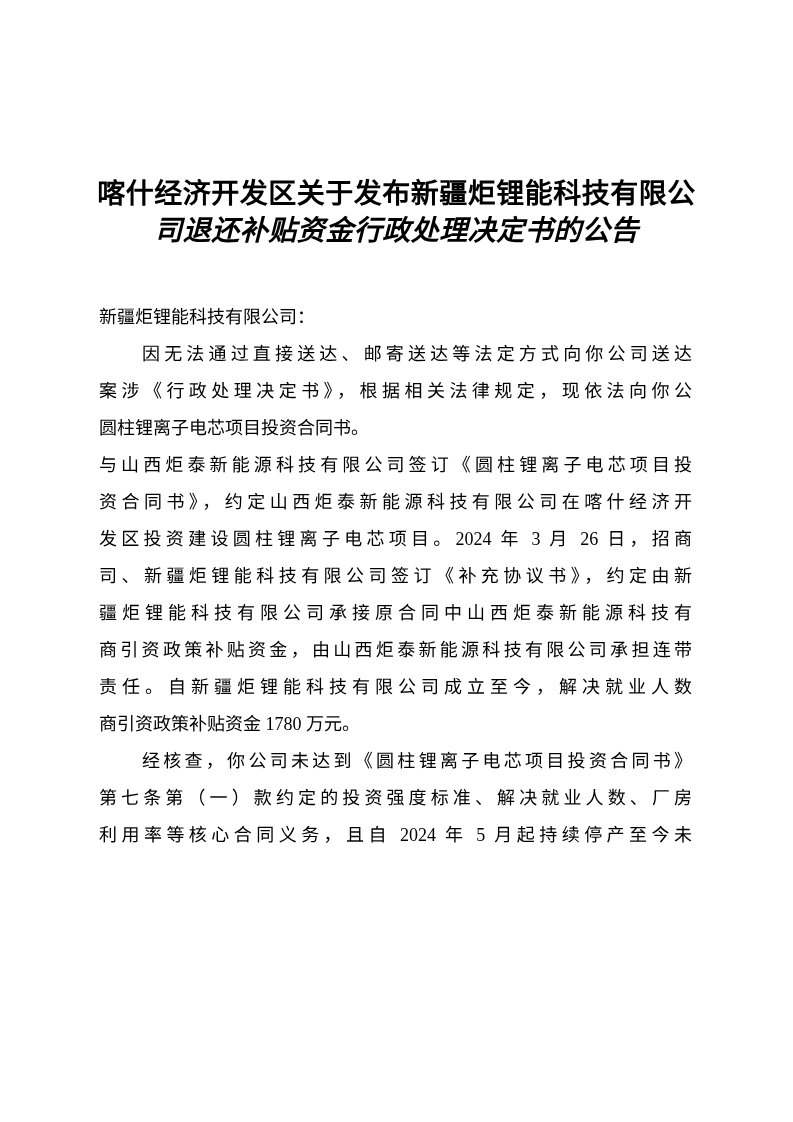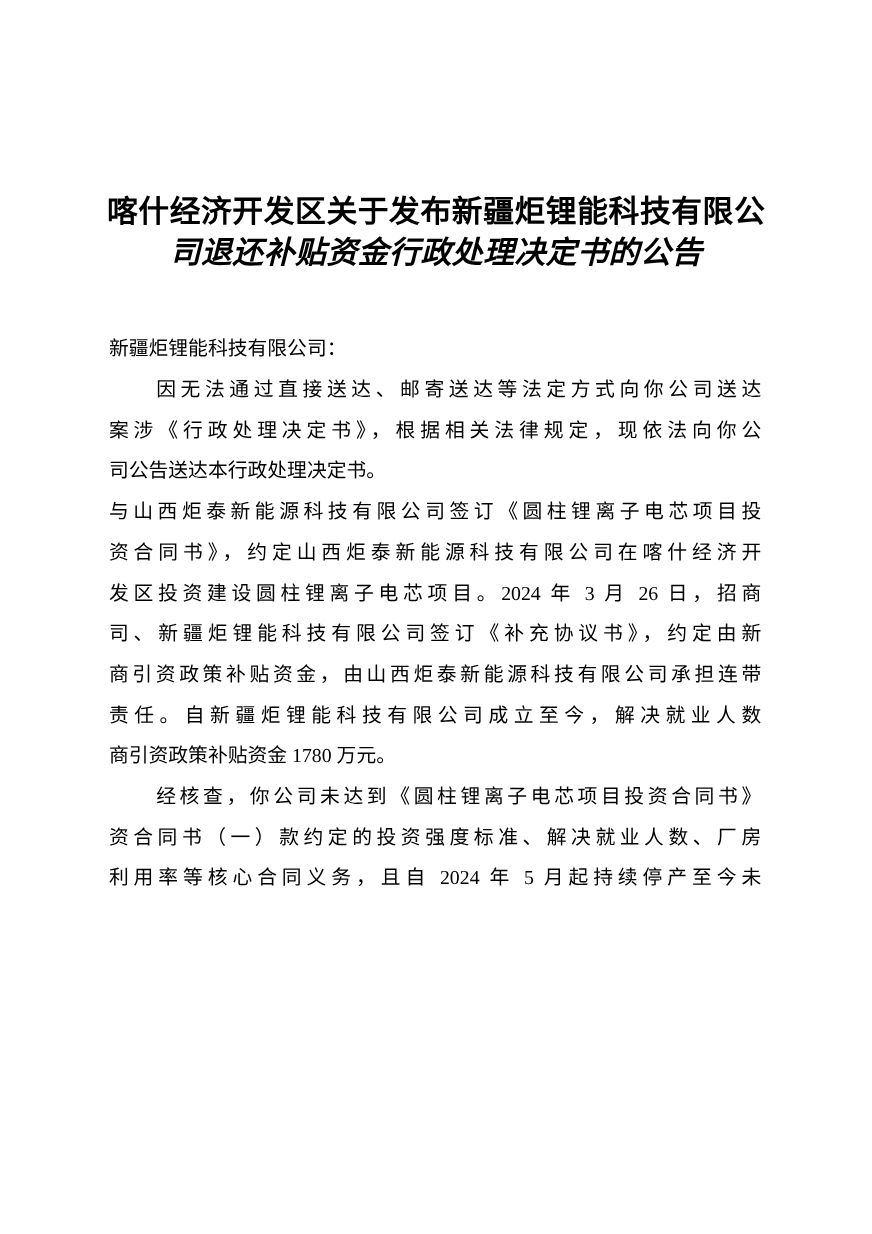--- a/index.html
+++ b/index.html
@@ -62,33 +62,34 @@
 
   <div class="doc-body">
 
     <div class="paragraph">
       <span class="ln pend">新疆炬锂能科技有限公司：</span>
     </div>
 
     <div class="paragraph">
       <span class="ln ind">因无法通过直接送达、邮寄送达等法定方式向你公司送达</span>
       <span class="ln">案涉《行政处理决定书》，根据相关法律规定，现依法向你公</span>
-      <span class="ln pend">司公告送达本行政处理决定书。</span>
+      <span class="ln pend">圆柱锂离子电芯项目投资合同书。</span>
     </div>
 
     <div class="paragraph">
       <span class="ln">与山西炬泰新能源科技有限公司签订《圆柱锂离子电芯项目投</span>
       <span class="ln">资合同书》，约定山西炬泰新能源科技有限公司在喀什经济开</span>
       <span class="ln">发区投资建设圆柱锂离子电芯项目。2024 年 3 月 26 日，招商</span>
       <span class="ln">司、新疆炬锂能科技有限公司签订《补充协议书》，约定由新</span>
+      <span class="ln">疆炬锂能科技有限公司承接原合同中山西炬泰新能源科技有</span>
       <span class="ln">商引资政策补贴资金，由山西炬泰新能源科技有限公司承担连带</span>
       <span class="ln">责任。自新疆炬锂能科技有限公司成立至今，解决就业人数</span>
       <span class="ln pend">商引资政策补贴资金 1780 万元。</span>
     </div>
 
     <div class="paragraph">
       <span class="ln ind">经核查，你公司未达到《圆柱锂离子电芯项目投资合同书》</span>
-      <span class="ln">资合同书（一）款约定的投资强度标准、解决就业人数、厂房</span>
+      <span class="ln">第七条第（一）款约定的投资强度标准、解决就业人数、厂房</span>
       <span class="ln">利用率等核心合同义务，且自 2024 年 5 月起持续停产至今未</span>
     </div>
 
   </div>
 </div>
 
 </body></html>

